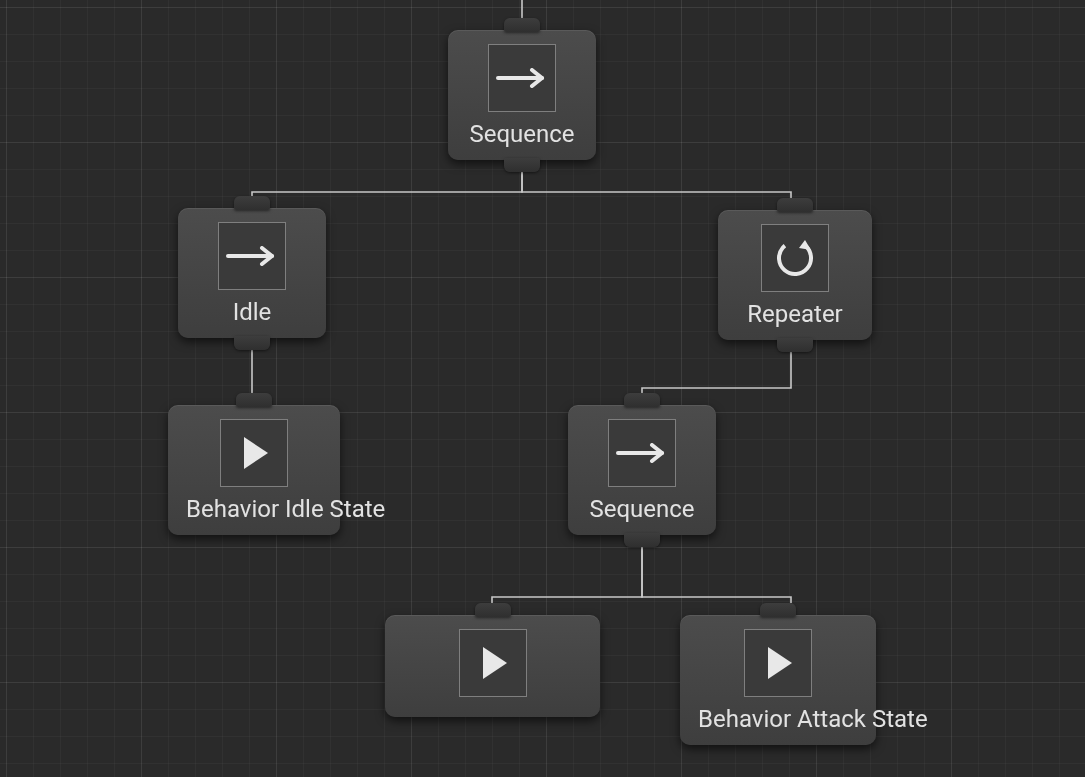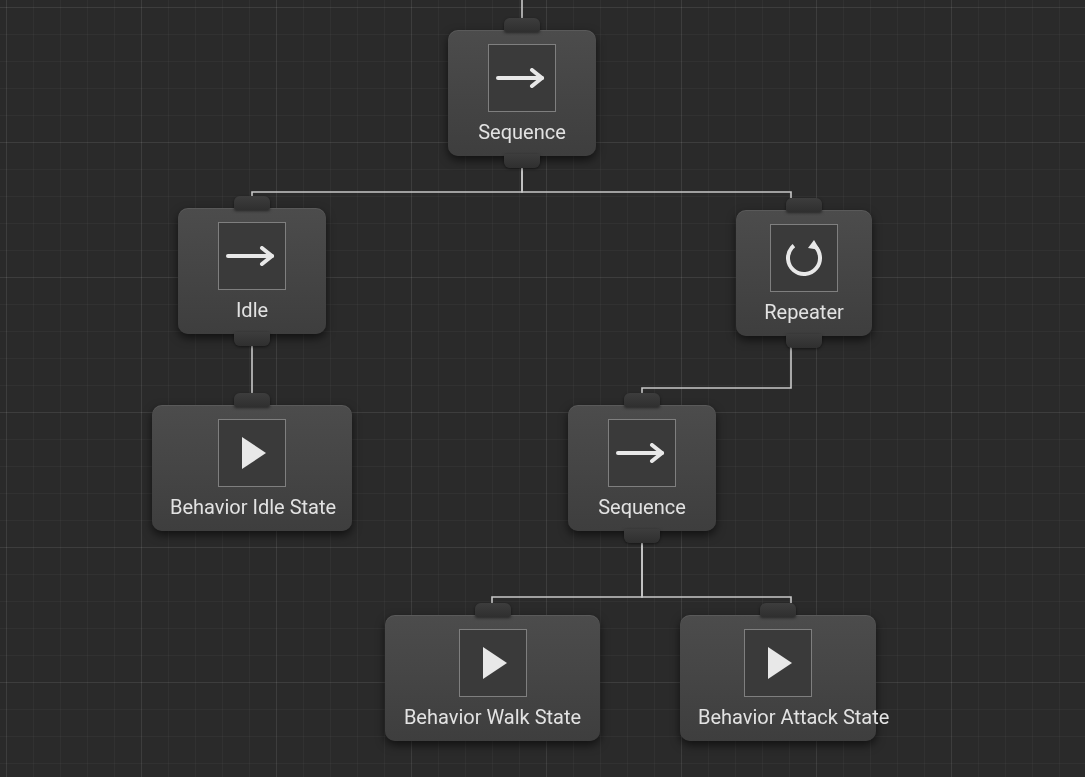--- a/index.html
+++ b/index.html
@@ -57,21 +57,21 @@
     height: 68px;
     margin: 0 auto 8px auto;
     border: 1px solid #7f7f7f;
     background: #3a3a3a;
     display: flex;
     align-items: center;
     justify-content: center;
     box-sizing: border-box;
   }
   .node .label {
-    font-size: 20px;
+    font-size: 24px;
     color: #e2e2e2;
     white-space: nowrap;
   }
 
   svg.edges {
     position: absolute;
     left: 0; top: 0;
     width: 1085px;
     height: 777px;
     pointer-events: none;
@@ -120,33 +120,33 @@
     <div class="icon-frame">
       <svg class="ico-arrow" width="52" height="20" viewBox="0 0 52 20">
           <line x1="2" y1="10" x2="46" y2="10"></line>
           <polyline points="36,2 46,10 36,18"></polyline>
         </svg>
     </div>
     <div class="label">Idle</div>
     <div class="port bottom"></div>
   </div>
 
-  <div class="node" id="n-repeater" style="left: 736px; top: 210px; width: 136px;">
+  <div class="node" id="n-repeater" style="left: 718px; top: 210px; width: 154px;">
     <div class="port top"></div>
     <div class="icon-frame">
       <svg class="ico-repeat" width="48" height="48" viewBox="0 0 48 48">
         <circle cx="24" cy="24" r="16" stroke-dasharray="78 22" transform="rotate(-50 24 24)"></circle>
         <polygon points="34,6 40,16 28,14"></polygon>
       </svg>
     </div>
     <div class="label">Repeater</div>
     <div class="port bottom"></div>
   </div>
 
-  <div class="node" id="n-idleState" style="left: 152px; top: 405px; width: 200px; text-align: center;">
+  <div class="node" id="n-idleState" style="left: 168px; top: 405px; width: 172px; text-align: center;">
     <div class="port top"></div>
     <div class="icon-frame">
       <svg class="ico-play" width="40" height="40" viewBox="0 0 40 40">
           <polygon points="10,4 34,20 10,36"></polygon>
         </svg>
     </div>
     <div class="label">Behavior Idle State</div>
   </div>
 
   <div class="node" id="n-seq2" style="left: 568px; top: 405px; width: 148px;">
@@ -161,21 +161,20 @@
     <div class="port bottom"></div>
   </div>
 
   <div class="node" id="n-walk" style="left: 385px; top: 615px; width: 215px;">
     <div class="port top"></div>
     <div class="icon-frame">
       <svg class="ico-play" width="40" height="40" viewBox="0 0 40 40">
           <polygon points="10,4 34,20 10,36"></polygon>
         </svg>
     </div>
-    <div class="label">Behavior Walk State</div>
   </div>
 
   <div class="node" id="n-attack" style="left: 680px; top: 615px; width: 196px;">
     <div class="port top"></div>
     <div class="icon-frame">
       <svg class="ico-play" width="40" height="40" viewBox="0 0 40 40">
           <polygon points="10,4 34,20 10,36"></polygon>
         </svg>
     </div>
     <div class="label">Behavior Attack State</div>

